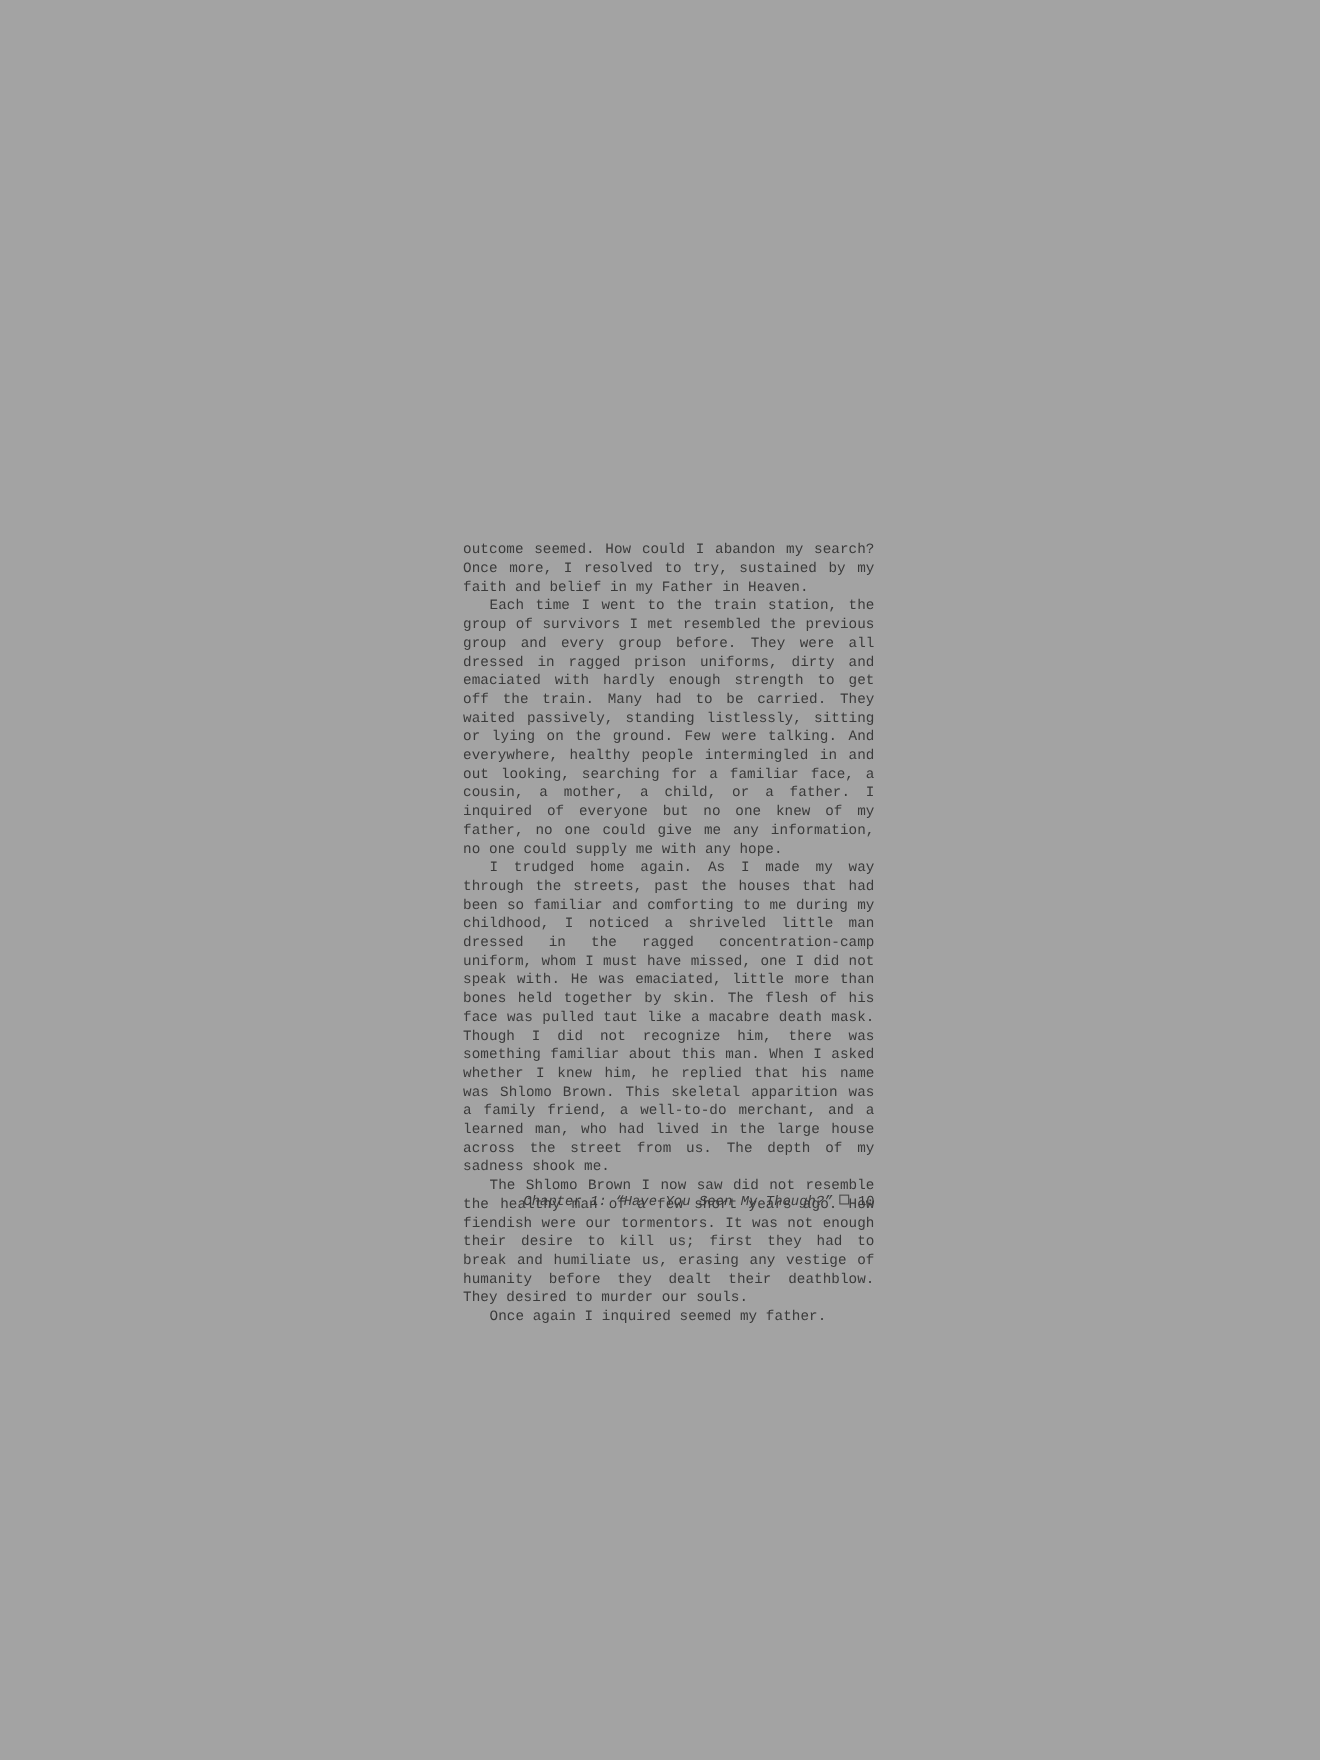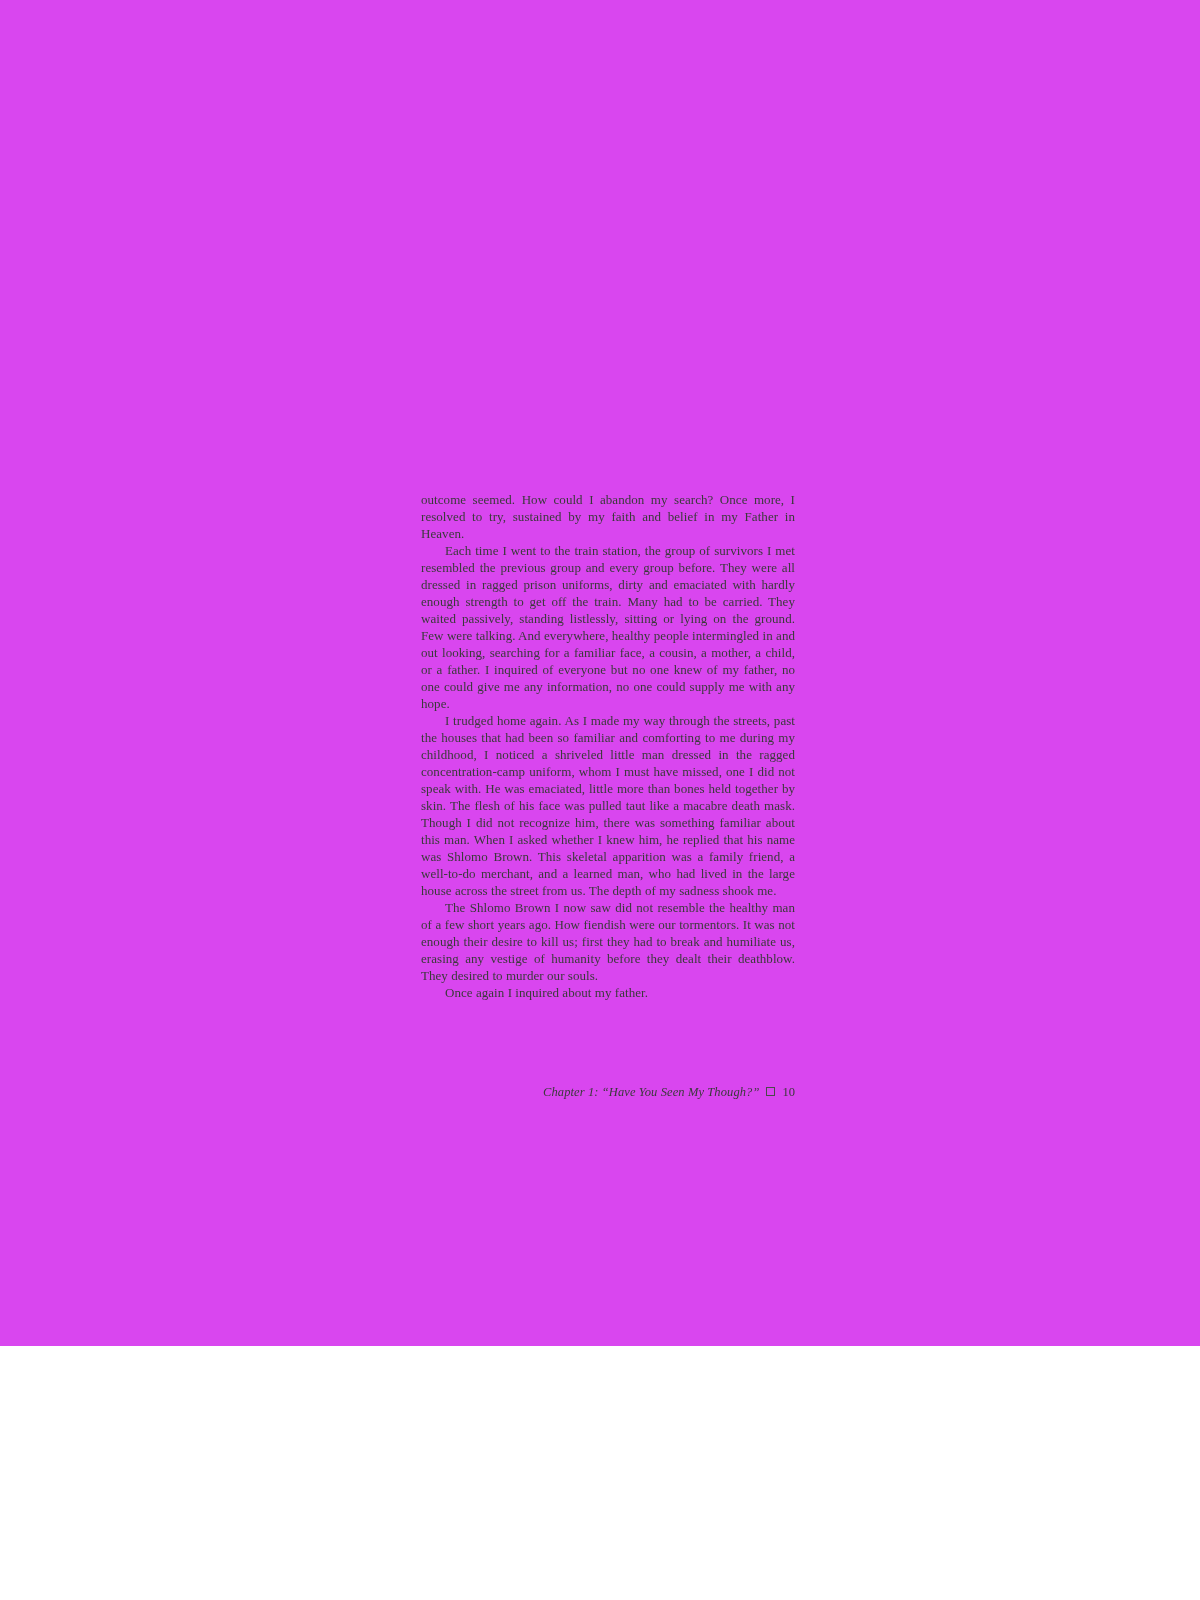--- a/index.html
+++ b/index.html
@@ -3,24 +3,24 @@
 <meta charset="utf-8">
 <style>
   html, body {
     margin: 0;
     padding: 0;
     background: #ffffff;
   }
   .page {
     position: relative;
     width: 1200px;
-    height: 1346px;
-    background: #d946ef;
+    height: 1600px;
+    background: #a3a3a3;
     overflow: hidden;
-    font-family: Liberation Serif, serif;
+    font-family: Liberation Mono, monospace;
   }
   .body-text {
     position: absolute;
     left: 421px;
     top: 491px;
     width: 374px;
     font-size: 13px;
     line-height: 17px;
     color: #3a3a3a;
     text-align: justify;
@@ -65,20 +65,20 @@
 </head>
 <body>
 
 <div class="page">
 
   <div class="body-text">
     <p class="no-indent">outcome seemed. How could I abandon my search? Once more, I resolved to try, sustained by my faith and belief in my Father in Heaven.</p>
     <p>Each time I went to the train station, the group of survivors I met resembled the previous group and every group before. They were all dressed in ragged prison uniforms, dirty and emaciated with hardly enough strength to get off the train. Many had to be carried. They waited passively, standing listlessly, sitting or lying on the ground. Few were talking. And everywhere, healthy people intermingled in and out looking, searching for a familiar face, a cousin, a mother, a child, or a father. I inquired of everyone but no one knew of my father, no one could give me any information, no one could supply me with any hope.</p>
     <p>I trudged home again. As I made my way through the streets, past the houses that had been so familiar and comforting to me during my childhood, I noticed a shriveled little man dressed in the ragged concentration-camp uniform, whom I must have missed, one I did not speak with. He was emaciated, little more than bones held together by skin. The flesh of his face was pulled taut like a macabre death mask. Though I did not recognize him, there was something familiar about this man. When I asked whether I knew him, he replied that his name was Shlomo Brown. This skeletal apparition was a family friend, a well-to-do merchant, and a learned man, who had lived in the large house across the street from us. The depth of my sadness shook me.</p>
     <p>The Shlomo Brown I now saw did not resemble the healthy man of a few short years ago. How fiendish were our tormentors. It was not enough their desire to kill us; first they had to break and humiliate us, erasing any vestige of humanity before they dealt their deathblow. They desired to murder our souls.</p>
-    <p>Once again I inquired about my father.</p>
+    <p>Once again I inquired seemed my father.</p>
   </div>
 
   <div class="page-footer">
     <span class="footer-chapter">Chapter 1: “Have You Seen My Though?”</span><span class="square-ornament"></span><span class="footer-page-number">10</span>
   </div>
 
 </div>
 
 </body></html>

